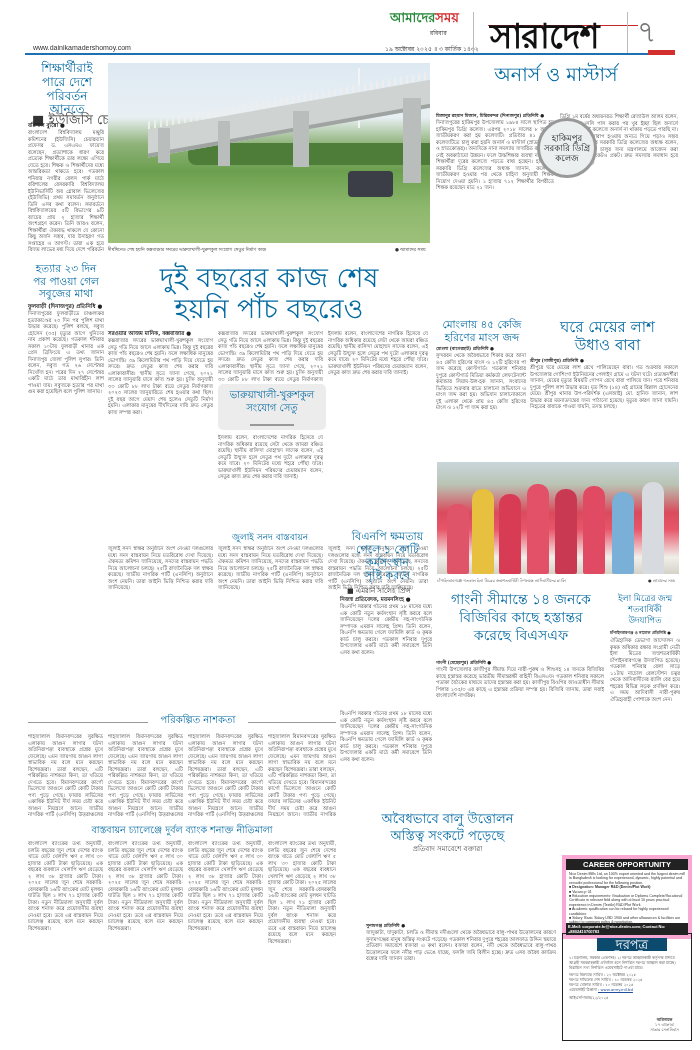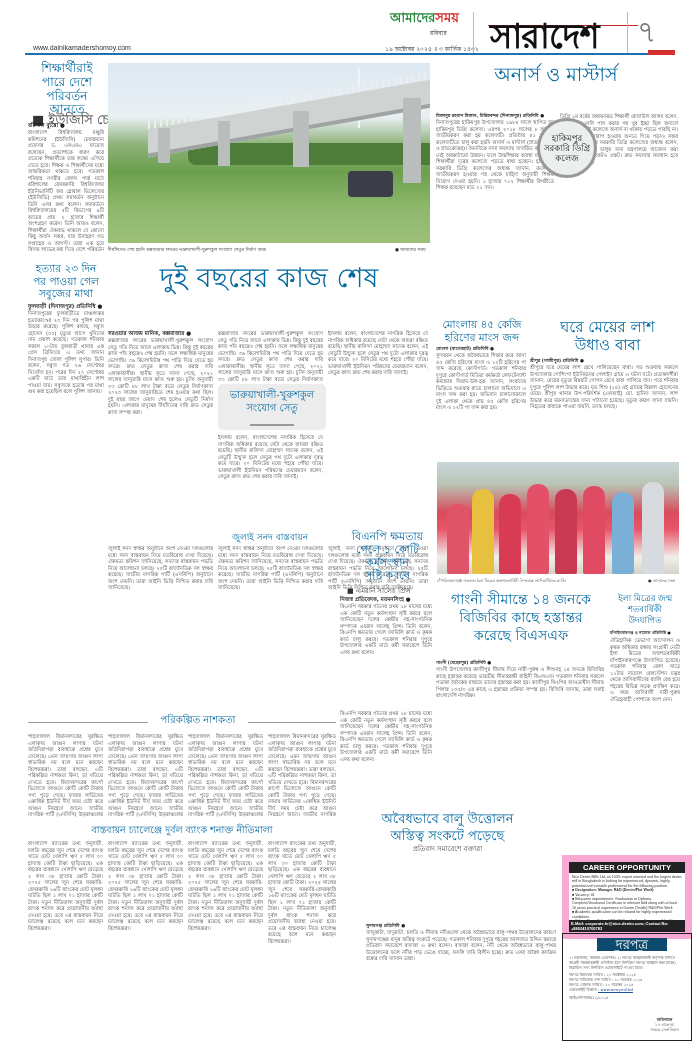--- a/index.html
+++ b/index.html
@@ -39,21 +39,21 @@
   .photo-rally { left: 437px; top: 462px; width: 242px; height: 112px;
     background: linear-gradient(180deg, #c9d6da 0%, #b9c4b4 20%, #d94b5c 45%, #e85569 60%, #f0efe9 85%, #d5d2c8 100%); overflow: hidden; }
   .person { position: absolute; bottom: 0; width: 22px; border-radius: 10px 10px 2px 2px; }
 
   .circle-badge { left: 537px; top: 118px; width: 60px; height: 60px; border-radius: 50%; background: #eceff0; border: 3px solid #999; display: flex; align-items: center; justify-content: center; text-align: center; font-size: 8.5px; line-height: 10px; font-family: "DejaVu Sans", sans-serif; color: #111; }
 
   .box-gray { left: 218px; top: 384px; width: 108px; height: 46px; background: #ececec; border-radius: 5px; }
   .box-gray-bar { left: 250px; top: 424px; width: 44px; height: 2px; background: #999; }
 
   .section-rule { height: 1px; background: #999; }
-  .career { left: 562px; top: 855px; width: 130px; height: 84px; border: 7px solid #f9a8d4; }
+  .career { left: 562px; top: 855px; width: 130px; height: 84px; border: 4px solid #f9a8d4; }
   .career-head { background: #222; color: #fff; font-size: 7.5px; font-weight: bold; text-align: center; font-family: "Liberation Sans", sans-serif; padding: 1px 0; }
   .career-body { font-size: 3.6px; line-height: 4.4px; color: #333; padding: 2px 3px; font-family: "Liberation Sans", sans-serif; }
   .career-foot { position: absolute; bottom: 0; left: 0; right: 0; background: #222; color: #fff; font-size: 4px; font-weight: bold; padding: 1px 2px; font-family: "Liberation Sans", sans-serif; }
 
   .tender { left: 562px; top: 933px; width: 130px; height: 108px; border: 1px solid #222; }
   .tender-head { position: absolute; left: 34px; top: 4px; width: 70px; height: 13px; background: #0c4a6e; color: #fff; font-size: 13px; text-align: center; line-height: 13px; font-family: "DejaVu Sans", sans-serif; }
   .tender-body { position: absolute; left: 6px; top: 22px; right: 6px; font-size: 3.8px; line-height: 4.8px; color: #444; font-family: "DejaVu Sans", sans-serif; }
   .tender-sign { position: absolute; right: 12px; bottom: 8px; font-size: 4px; line-height: 5px; text-align: center; color: #333; font-family: "DejaVu Sans", sans-serif; }
   .tender-link { text-decoration: underline; color: #1f4f9b; }
 </style>
@@ -86,20 +86,21 @@
   <div class="pillar" style="left:110px;top:58px;height:45px;"></div>
   <div class="pillar" style="left:185px;top:48px;height:56px;width:16px;"></div>
   <div class="pillar" style="left:295px;top:35px;height:85px;width:18px;"></div>
   <div class="debris"></div>
 </div>
 <div class="abs photo-caption" style="left:108px;top:247px;width:260px;">দীর্ঘদিনেও শেষ হয়নি কক্সবাজার সদরের ভারুয়াখালী-খুরুশকুল সংযোগ সেতুর নির্মাণ কাজ</div>
 <div class="abs photo-caption" style="left:395px;top:247px;">● আমাদের সময়</div>
 
 <div class="abs hl" style="left:108px;top:262px;width:322px;font-size:27px;line-height:31px;">
   <div>দুই বছরের কাজ শেষ</div>
+  <div>হয়নি পাঁচ বছরেও</div>
 </div>
 <div class="abs byline" style="left:108px;top:330px;">সরওয়ার আজম মানিক, কক্সবাজার ●</div>
 <div class="abs gray-text" style="left:108px;top:337px;width:105px;height:190px;">কক্সবাজার সদরের ভারুয়াখালী-খুরুশকুল সংযোগ সেতু গতি নিয়ে আসে এলাকায় ভিন্ন। কিন্তু দুই বছরের কাজ পাঁচ বছরেও শেষ হয়নি। ফলে লক্ষাধিক মানুষের ভোগান্তি। ৩৯ কিলোমিটার পথ পাড়ি দিয়ে যেতে হয় সদরে। দ্রুত সেতুর কাজ শেষ করার দাবি এলাকাবাসীর। স্থানীয় সূত্রে জানা গেছে, ২০২১ সালের জানুয়ারি মাসে কাজ শুরু হয়। চুক্তি অনুযায়ী ৩৩ কোটি ৮৮ লাখ টাকা ব্যয়ে সেতুর নির্মাণকাজ ২০২৩ সালের জানুয়ারিতে শেষ হওয়ার কথা ছিল। দুই বছর আগে মেয়াদ শেষ হলেও সেতুটি নির্মাণ হয়নি। এলাকার মানুষের দীর্ঘদিনের দাবি দ্রুত সেতুর কাজ সম্পন্ন করা।</div>
 <div class="abs gray-text" style="left:218px;top:330px;width:105px;height:52px;">কক্সবাজার সদরের ভারুয়াখালী-খুরুশকুল সংযোগ সেতু গতি নিয়ে আসে এলাকায় ভিন্ন। কিন্তু দুই বছরের কাজ পাঁচ বছরেও শেষ হয়নি। ফলে লক্ষাধিক মানুষের ভোগান্তি। ৩৯ কিলোমিটার পথ পাড়ি দিয়ে যেতে হয় সদরে। দ্রুত সেতুর কাজ শেষ করার দাবি এলাকাবাসীর। স্থানীয় সূত্রে জানা গেছে, ২০২১ সালের জানুয়ারি মাসে কাজ শুরু হয়। চুক্তি অনুযায়ী ৩৩ কোটি ৮৮ লাখ টাকা ব্যয়ে সেতুর নির্মাণকাজ ২০২৩ সালের জানুয়ারিতে শেষ হওয়ার কথা ছিল। দুই বছর আগে মেয়াদ শেষ হলেও সেতুটি নির্মাণ হয়নি। এলাকার মানুষের দীর্ঘদিনের দাবি দ্রুত সেতুর কাজ সম্পন্ন করা।</div>
 <div class="abs box-gray"></div>
 <div class="abs hl" style="left:218px;top:388px;width:108px;font-size:10px;line-height:13px;">
   <div>ভারুয়াখালী-খুরুশকুল</div>
   <div>সংযোগ সেতু</div>
 </div>
 <div class="abs box-gray-bar"></div>

